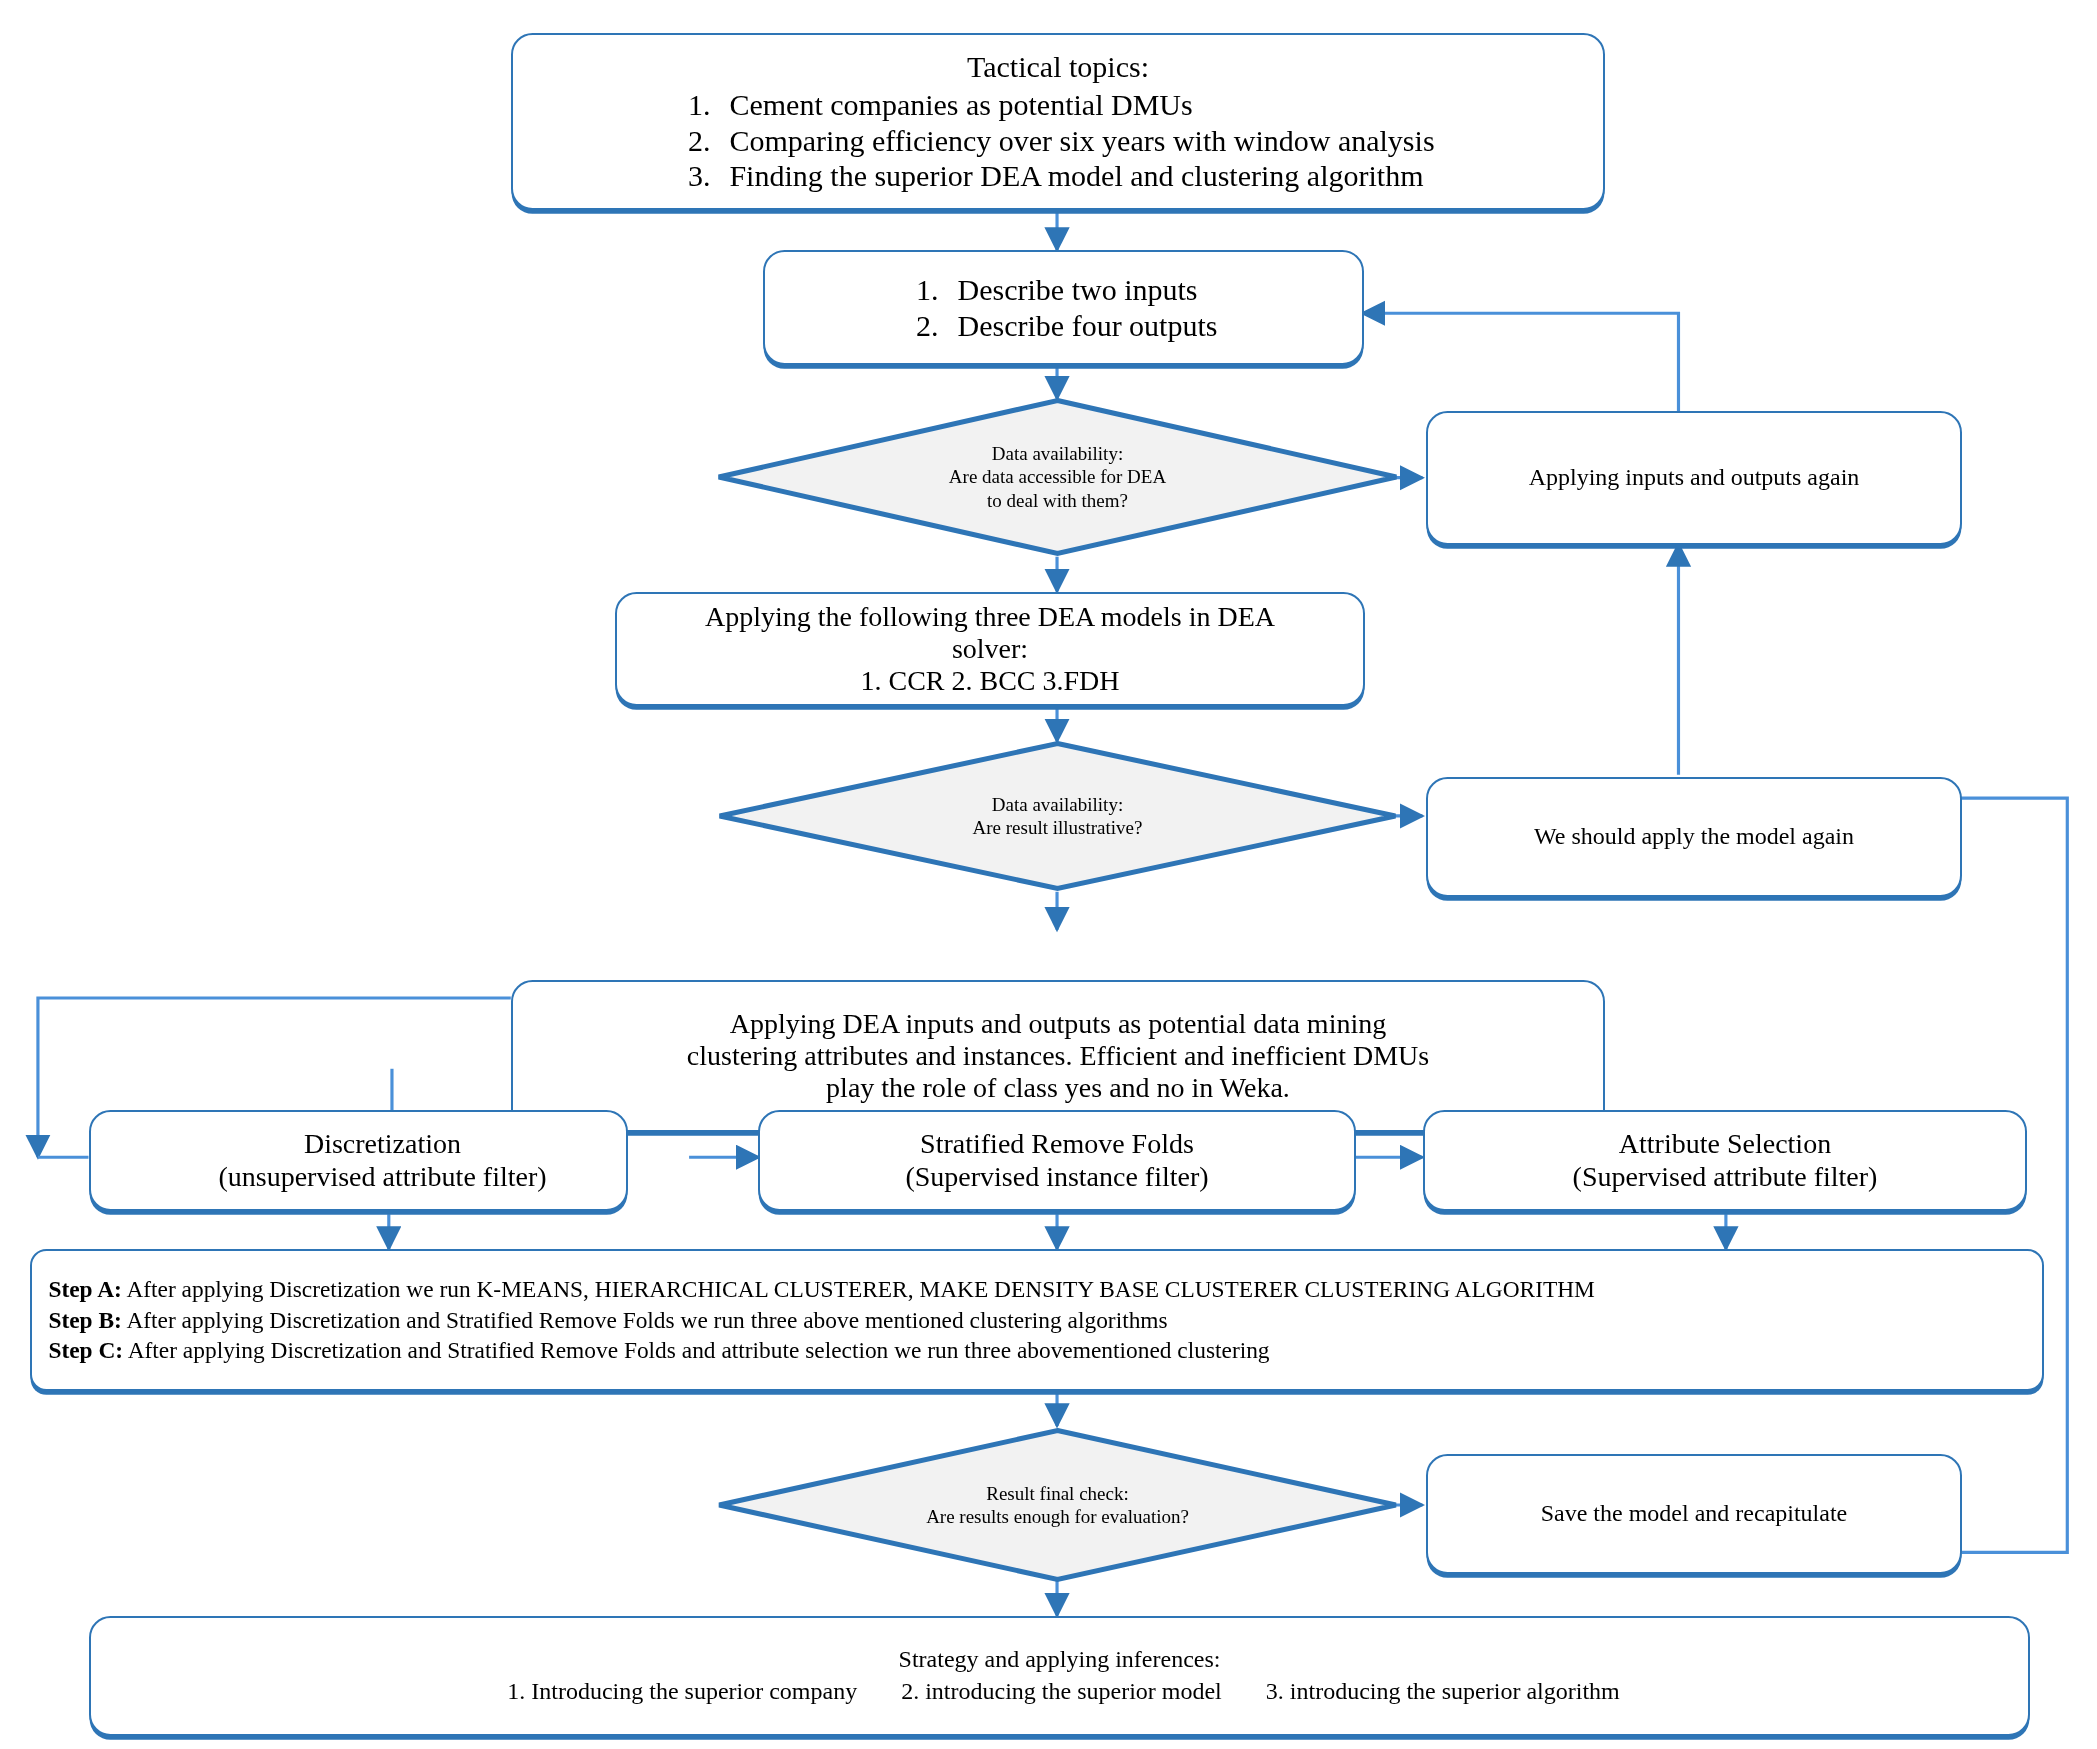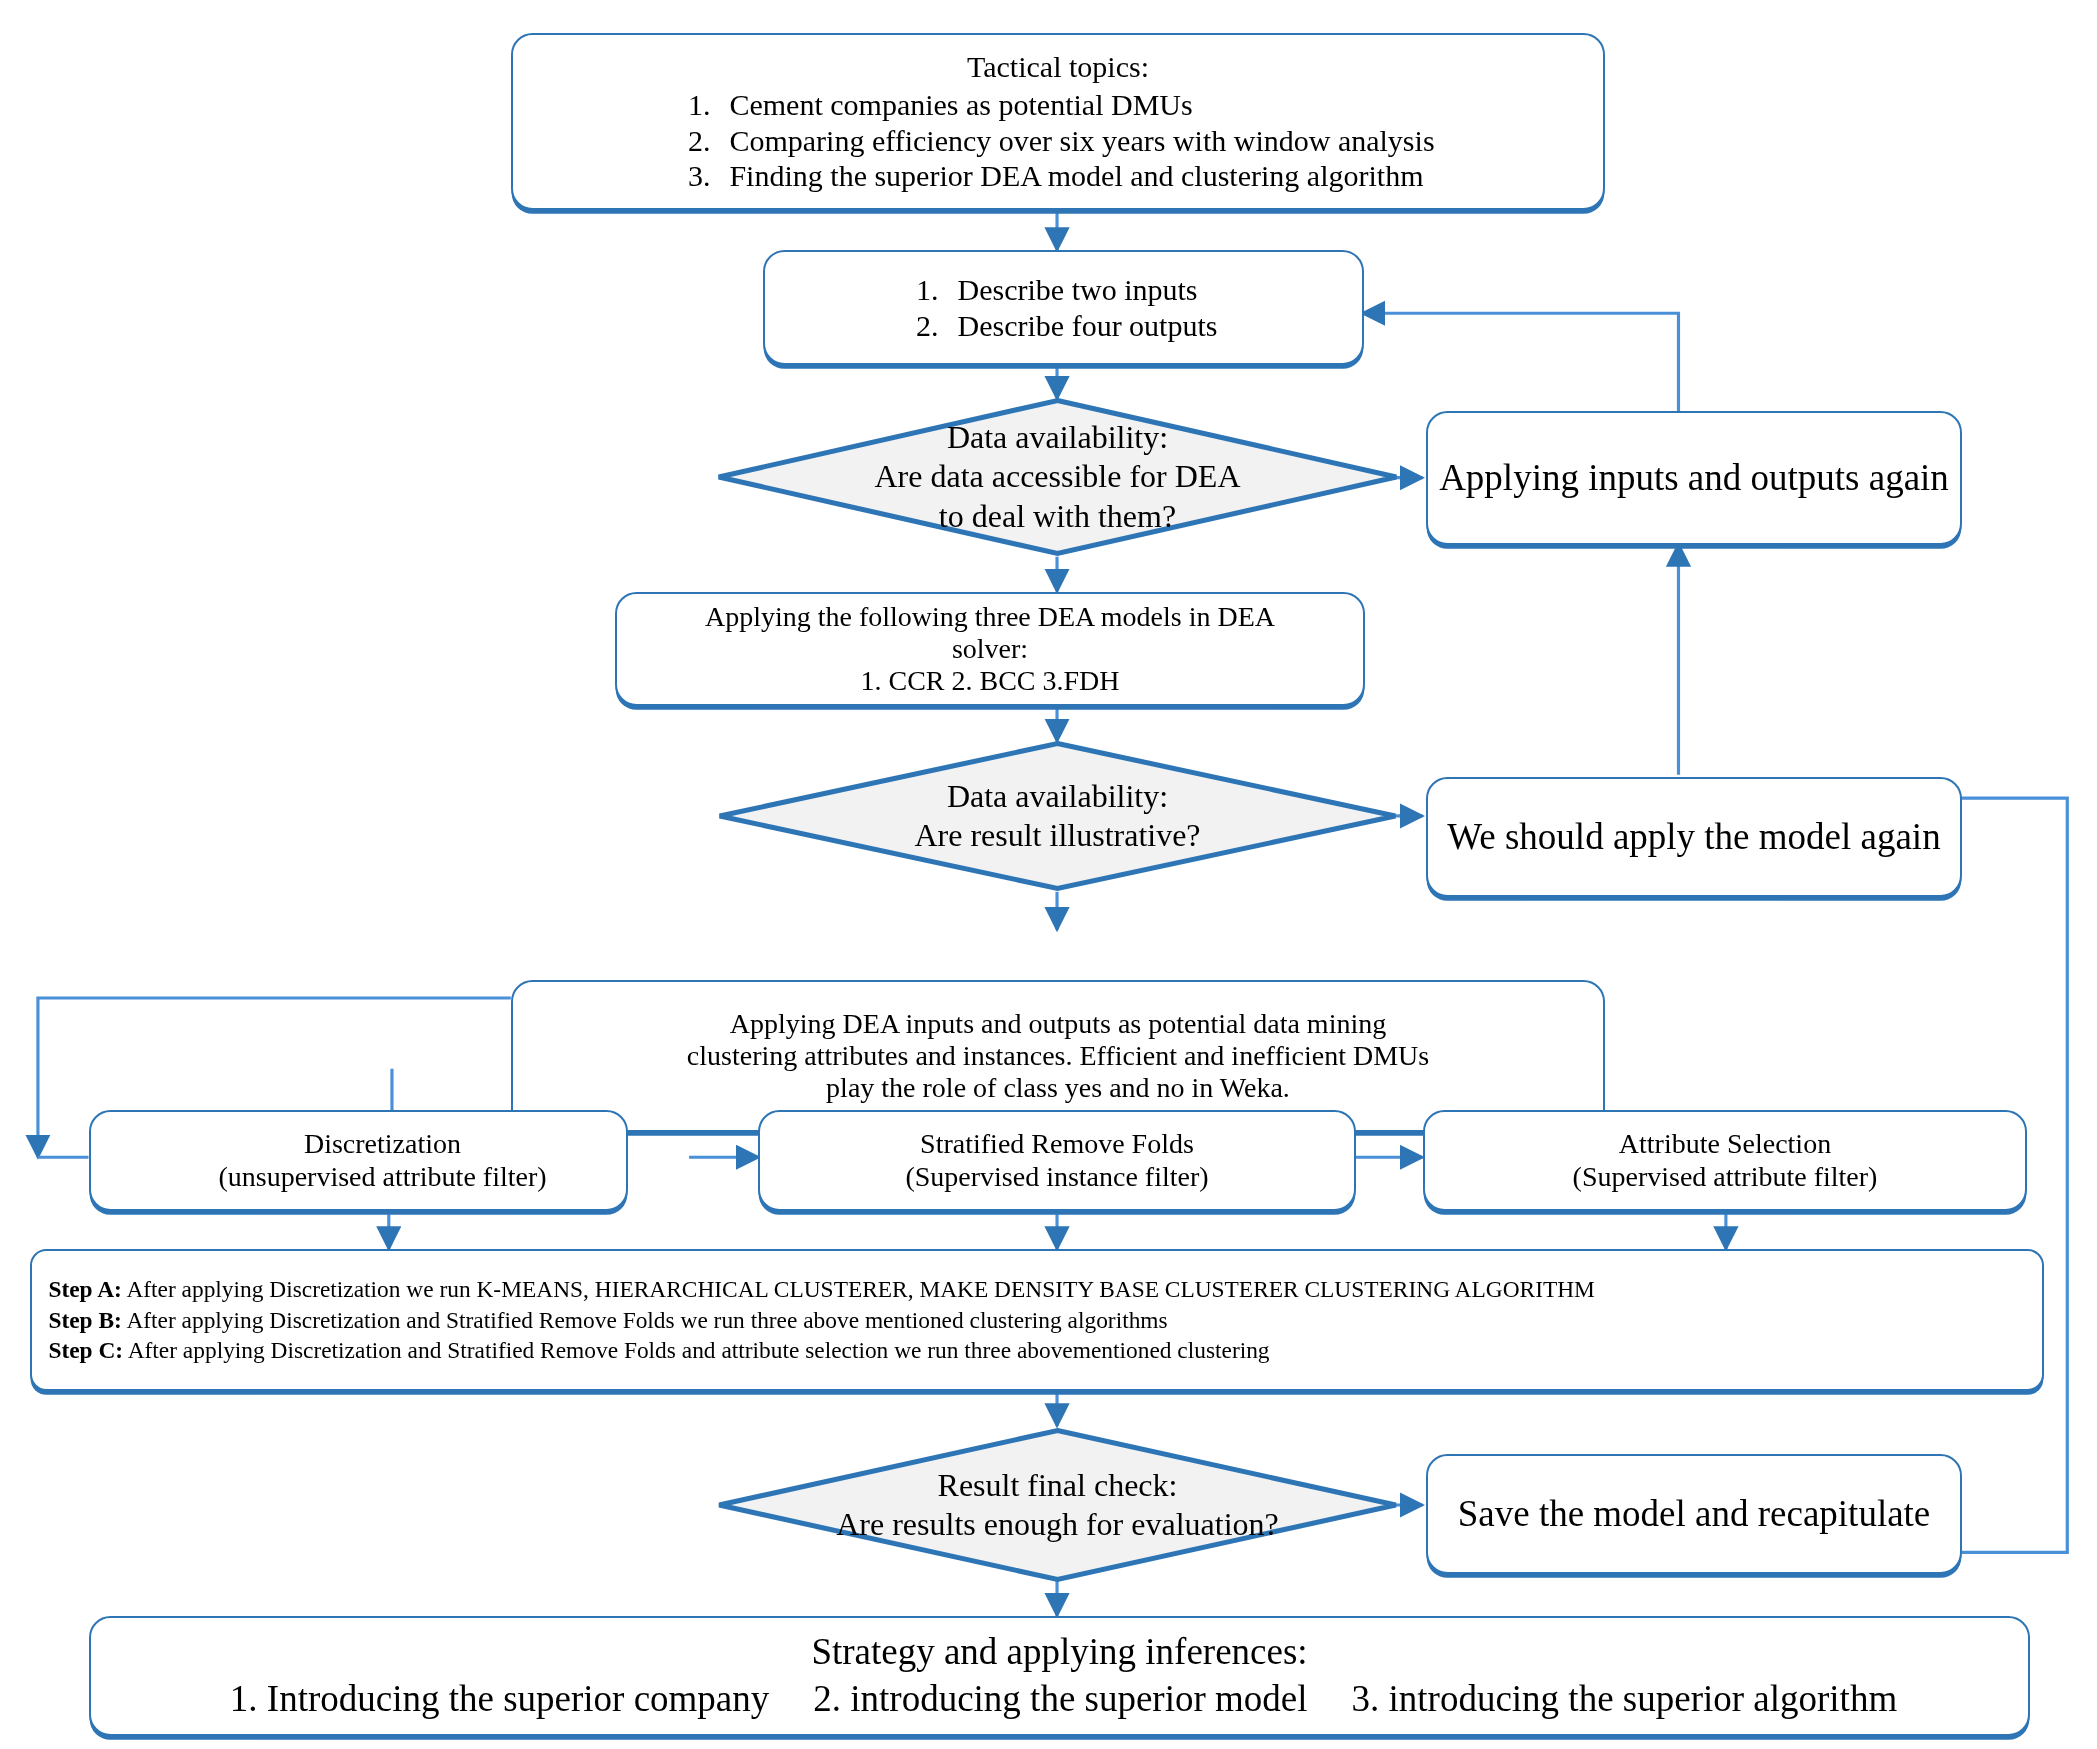--- a/index.html
+++ b/index.html
@@ -19,23 +19,23 @@
   .diamond svg{position:absolute;left:0;top:0;overflow:visible;}
   .diamond .dtext{position:absolute;left:0;top:0;width:100%;height:100%;
                   display:flex;flex-direction:column;align-items:center;
                   justify-content:center;text-align:center;color:#000;}
 
   
   #wires{position:absolute;left:0;top:0;width:2097px;height:1750px;pointer-events:none;}
 
   
   .t48{font-size:30px;line-height:1.18;}
-  .t46{font-size:37px;line-height:1.16;}
+  .t46{font-size:24px;line-height:1.16;}
   .t44{font-size:28px;line-height:1.15;}
-  .t40{font-size:32px;line-height:1.22;}
+  .t40{font-size:19px;line-height:1.22;}
   .ol{display:flex;flex-direction:column;align-items:flex-start;}
   .oli{display:flex;gap:19px;}
   .num{min-width:29px;text-align:right;}
   .steps{padding:8.9px 16.4px;text-align:left;width:100%;}
   .steps p{margin:0;font-size:23.4px;line-height:1.30;}
   .steps b{font-weight:bold;}
   .center-col{display:flex;flex-direction:column;align-items:center;font-family:Liberation Serif, serif;}
 </style>
 </head>
 <body>

